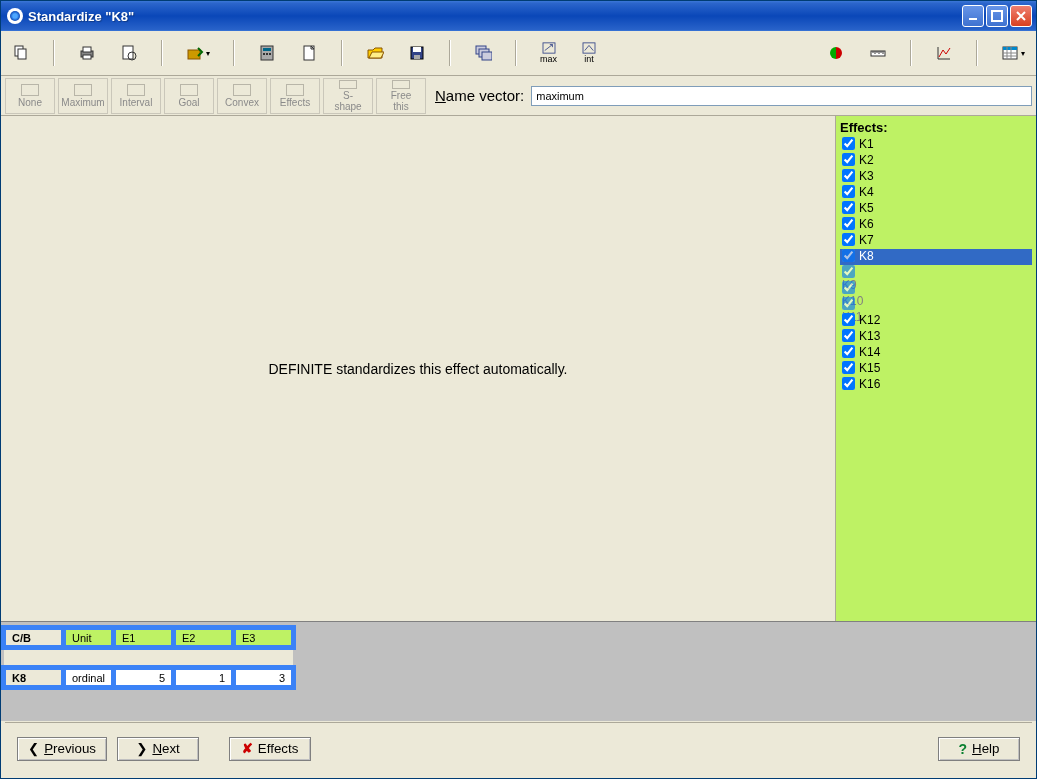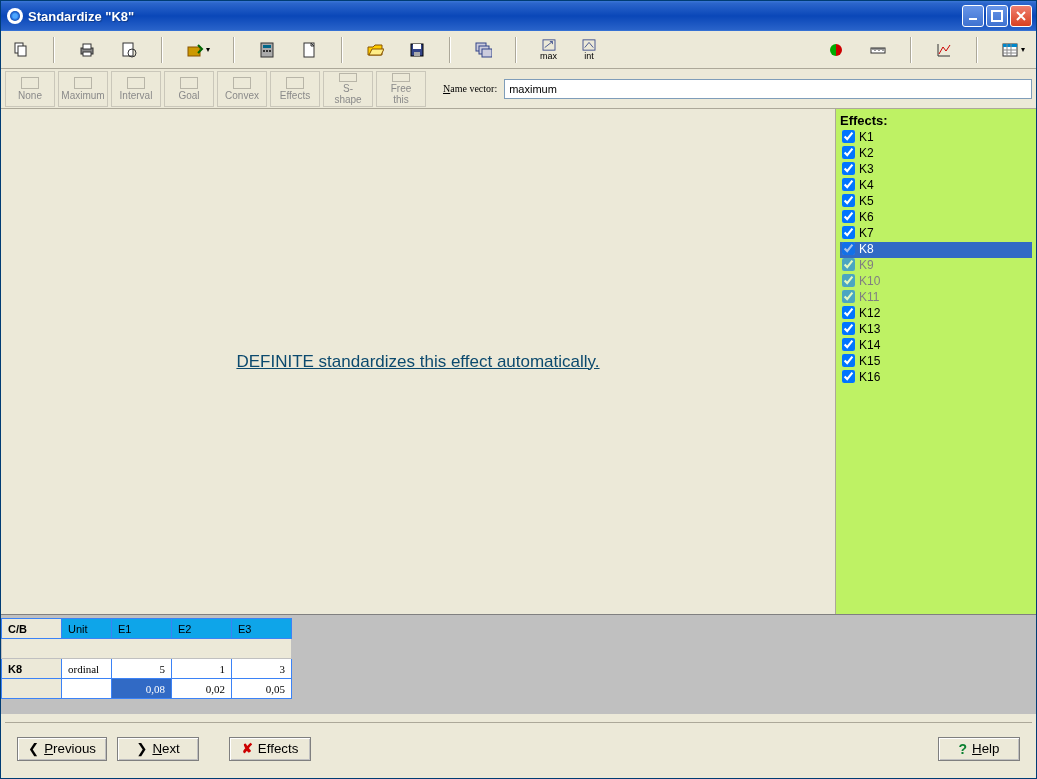--- a/index.html
+++ b/index.html
@@ -39,21 +39,21 @@
 .titlebar .winbtns { display: flex; gap: 2px; }
 .winbtn {
   width: 22px; height: 22px; border: 1px solid #fff; border-radius: 3px;
   display: flex; align-items: center; justify-content: center;
   background: linear-gradient(to bottom,#6795e8,#3f72d0);
 }
 .winbtn.close { background: linear-gradient(to bottom,#f08070,#d84020); }
 .winbtn svg { width: 12px; height: 12px; }
 
 .toolbar {
-  height: 38px; border-bottom: 1px solid #aca899;
+  height: 45px; border-bottom: 1px solid #aca899;
   display: flex; align-items: center; padding: 2px 6px; gap: 14px;
 }
 .tbtn {
   min-width: 24px; height: 28px; padding: 2px 4px;
   display: flex; align-items: center; justify-content: center;
   border: 1px solid transparent; background: transparent;
 }
 .tsep { width: 2px; height: 26px; border-left: 1px solid #aca899; border-right: 1px solid #fff; margin: 0 4px;}
 .tbtn svg { width: 18px; height: 18px; }
 .tbtn.labeled { flex-direction: column; font-size: 9px; gap: 0;}
@@ -67,61 +67,61 @@
   height: 40px; padding: 3px 4px;
   display: flex; align-items: center; gap: 3px;
   border-bottom: 1px solid #aca899;
 }
 .shapebtn {
   width: 50px; height: 36px; border: 1px solid #cac7ba; background: #ece9d8;
   display: flex; flex-direction: column; align-items: center; justify-content: center;
   color: #8a8a8a; font-size: 10px; gap: 1px;
 }
 .shapebtn .shp { width: 18px; height: 12px; border: 1px solid #b8b5a8; }
-.label-nv { margin-left: 14px; margin-right: 4px; font-size: 10px; font-family: Liberation Serif, serif;}
+.label-nv { margin-left: 6px; margin-right: 4px; font-size: 15px;}
 .label-nv .ul { text-decoration: underline;}
 .nv-input {
   flex: 1; height: 20px; border: 1px solid #7f9db9; padding: 1px 4px;
   background: #fff; font-size: 11px;
 }
 
 .mainrow {
   display: flex; height: 505px;
 }
 .canvas {
   flex: 1; border-right: 1px solid #aca899;
   display: flex; align-items: center; justify-content: center;
   background: #ece9d8;
 }
-.canvas .msg { color: #0c4a6e; font-size: 17px; text-decoration: underline;}
+.canvas .msg { color: #000000; font-size: 14px;}
 .effects {
   width: 200px; background: #bef264; padding: 2px 4px;
 }
 .effects .hd { font-weight: bold; font-size: 13px; padding: 2px 0;}
 .eff-item {
   display: flex; align-items: flex-start; height: 16px; font-size: 12px;
   padding-left: 2px;
 }
 .eff-item input { margin: 0 4px 0 0; width: 13px; height: 13px;}
 .eff-item.selected { background: #316ac5; color: #fff; }
 .eff-item.selected .lbl { background: #316ac5; color: #fff;}
-.eff-item.dim { color: #808080; }
+.eff-item.dim { color: #808080; flex-direction: column; }
 
 .tablearea {
   height: 100px; background: #c0c0c0; border-top: 1px solid #808080;
   padding-top: 3px;
 }
 table.datagrid { border-collapse: collapse; }
 table.datagrid th, table.datagrid td {
-  border: 1px solid #3b82f6; font-size: 11px; font-weight: normal;
+  border: 5px solid #3b82f6; font-size: 11px; font-weight: normal;
   height: 20px; padding: 0 6px; text-align: right;
 }
-table.datagrid th { background: #0ea5e9; color: #000; }
+table.datagrid th { background: #bef264; color: #000; }
 table.datagrid .rowhdr { background: #ece9d8; text-align: left; font-weight: bold; width: 60px;}
-table.datagrid td { background: #fff; font-family: Liberation Serif, serif; }
+table.datagrid td { background: #fff; }
 table.datagrid td.sel { background: #316ac5; color: #fff; }
 table.datagrid .colh { text-align: left; }
 
 .footer {
   height: 52px; border-top: 1px solid #aca899; padding: 10px 12px;
   display: flex; align-items: center; gap: 10px; position: absolute; bottom: 4px; left: 4px; right: 4px;
   background: #ece9d8;
 }
 .btn {
   height: 24px; min-width: 82px; padding: 0 10px;
@@ -395,27 +395,20 @@
       <tr>
             <td colspan="5" style="background:#ece9d8;height:20px;border:1px solid #c0c0c0"></td>
           </tr>
       <tr>
         <th class="rowhdr">K8</th>
         <td style="text-align:left">ordinal</td>
         <td>5</td>
         <td>1</td>
         <td>3</td>
       </tr>
-      <tr>
-        <th class="rowhdr"></th>
-        <td></td>
-        <td class="sel">0,08</td>
-        <td>0,02</td>
-        <td>0,05</td>
-      </tr>
     </tbody>
       </table>
   </div>
 
   <div class="footer">
     <button class="btn">
       <span>❮</span>
       <span><span class="ul"></span><span><span class="ul">P</span>revious</span></span>
     </button>
     <button class="btn">

